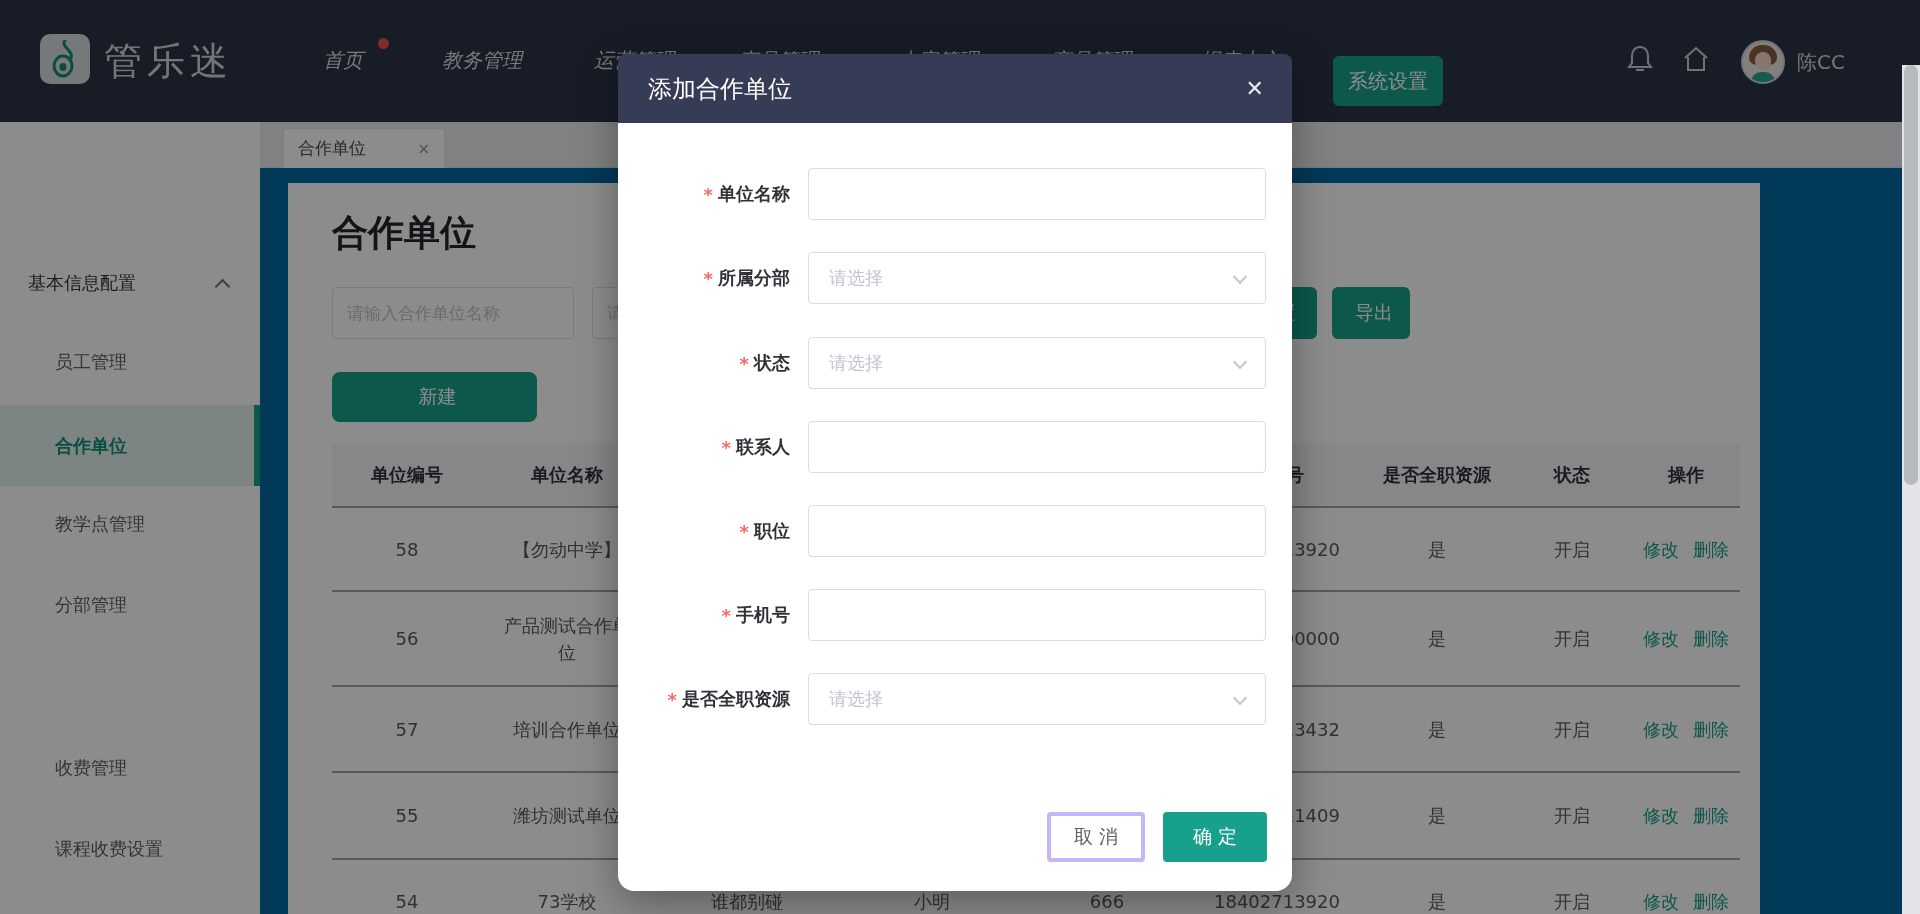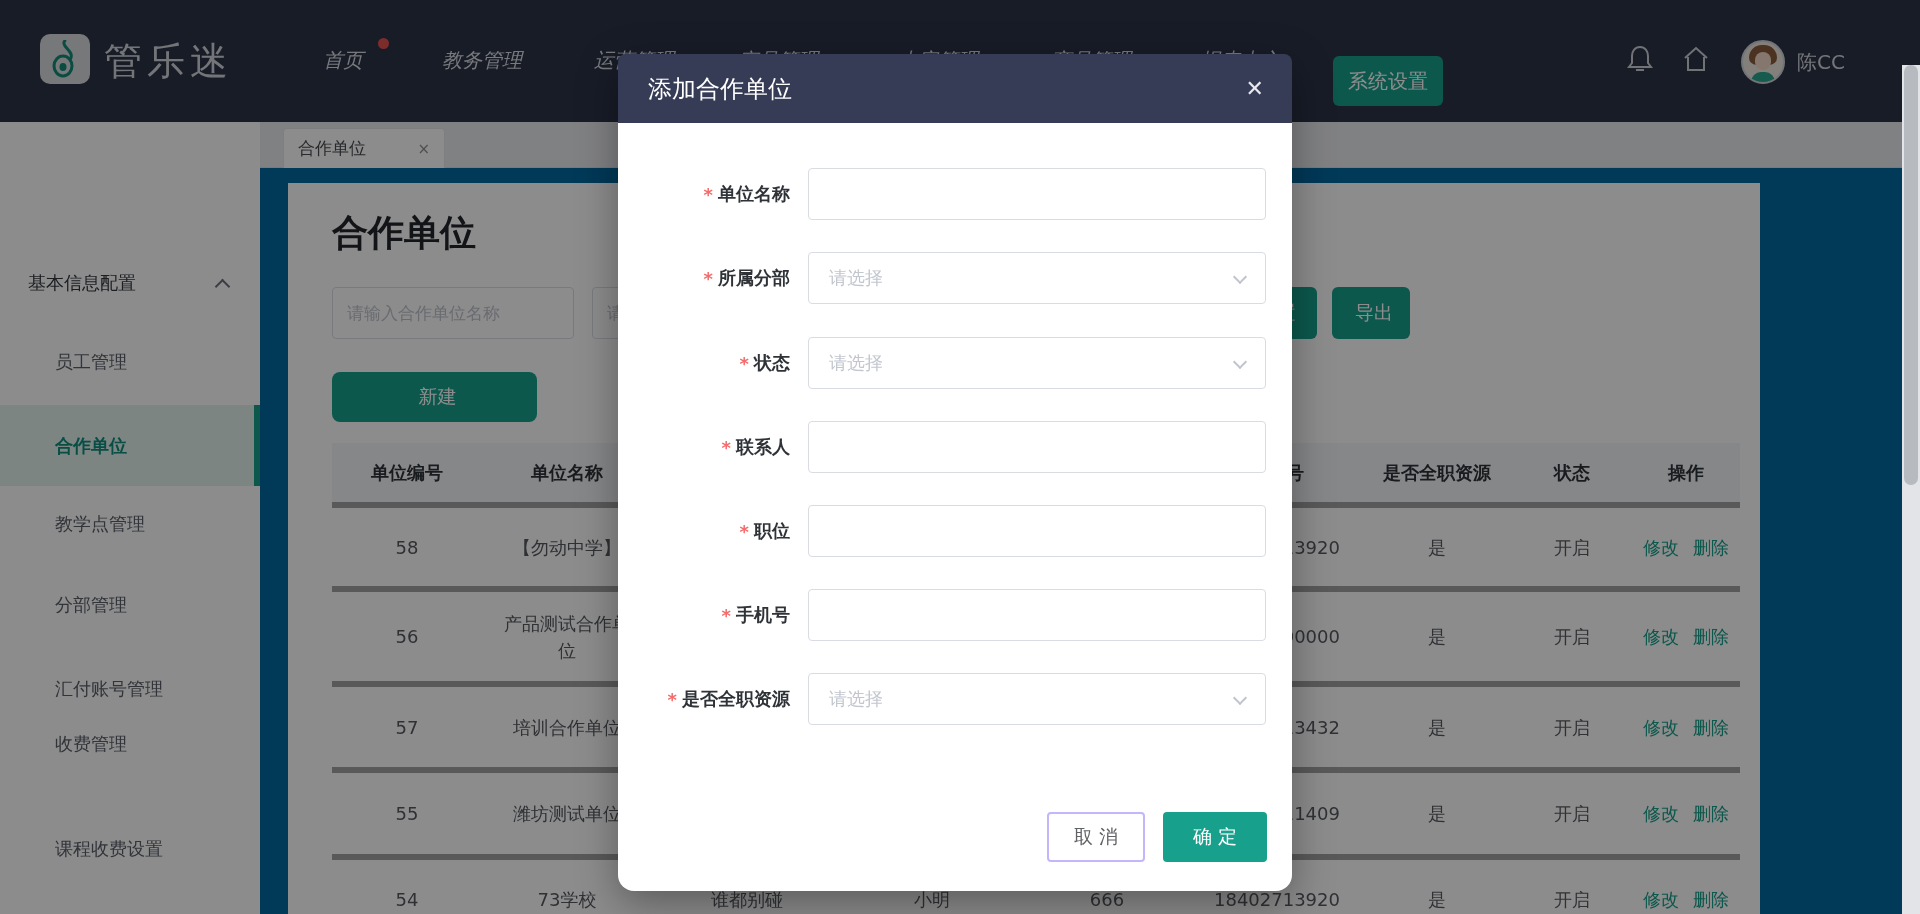--- a/index.html
+++ b/index.html
@@ -34,21 +34,21 @@
   .tab{position:absolute;left:23px;top:6px;width:162px;height:40px;background:#fff;border:1px solid #e3e5e9;border-bottom:none;border-radius:4px 4px 0 0;display:flex;align-items:center;padding:0 14px;font-size:17px;color:#484c52;cursor:pointer;}
   .tab .close-x{margin-left:auto;font-size:15px;color:#8e9196;cursor:pointer;}
   .card{position:absolute;left:288px;top:183px;width:1472px;height:731px;background:#fff;z-index:1;}
   .page-title{position:absolute;left:44px;top:26px;font-size:36px;font-weight:bold;color:#22252a;}
   .s-input{position:absolute;height:52px;border:1px solid #dcdfe6;border-radius:4px;background:#fff;font-size:17px;color:#333;padding:0 14px;outline:none;}
   .s-input::placeholder{color:#bfc4cc;}
   .teal-btn{position:absolute;background:#17a08c;color:#fff;border:none;border-radius:6px;font-size:19px;display:flex;align-items:center;justify-content:center;cursor:pointer;padding-left:12px;}
 
   
   .table{position:absolute;left:44px;top:260px;width:1408px;font-size:18px;}
-  .t-row{display:grid;grid-template-columns:150px 170px 190px 180px 170px 170px 150px 120px 108px;align-items:center;border-bottom:6px solid #a3a3a3;}
+  .t-row{display:grid;grid-template-columns:150px 170px 190px 180px 170px 170px 150px 120px 108px;align-items:center;border-bottom:2px solid #a3a3a3;}
   .t-row.head{background:#f4f6f9;height:65px;font-weight:bold;color:#2f3338;}
   .t-cell{text-align:center;line-height:1.5;color:#565a61;}
   .t-row.head .t-cell{color:#2f3338;}
   .name-cell span{display:inline-block;max-width:128px;}
   .link{color:#17a08c;cursor:pointer;margin:0 7px;text-decoration:none;}
 
   
   .overlay{position:absolute;left:0;top:0;width:1920px;height:914px;background:rgba(0,0,0,0.45);z-index:50;}
   .scrollbar{position:absolute;left:1902px;top:65px;width:18px;height:849px;background:#e2e4e7;z-index:120;}
   .scroll-thumb{position:absolute;left:2px;top:0;width:14px;height:420px;border-radius:7px;background:#b7babf;}
@@ -60,21 +60,21 @@
   .modal-close{margin-left:auto;margin-right:28px;font-size:22px;color:#e8eaef;cursor:pointer;}
   .m-row{position:absolute;left:0;width:674px;height:52px;}
   .m-label{position:absolute;left:0;top:0;width:172px;height:52px;display:flex;align-items:center;justify-content:flex-end;font-size:18px;font-weight:600;color:#2f3338;white-space:nowrap;}
   .m-label .star{color:#f56c6c;margin-right:5px;font-size:18px;}
   .m-control{position:absolute;left:190px;top:0;width:458px;height:52px;border:1px solid #d9dce3;border-radius:4px;background:#fff;font-size:18px;padding:0 20px;color:#333;outline:none;}
   .m-control::placeholder{color:#c2c6ce;}
   .m-select{display:flex;align-items:center;cursor:pointer;}
   .m-select .ph{color:#c2c6ce;}
   .m-select .sel-chev{position:absolute;right:20px;top:19px;width:10px;height:10px;border-right:2px solid #c0c4cc;border-bottom:2px solid #c0c4cc;transform:rotate(45deg);}
   .m-footer-btn{position:absolute;height:50px;border-radius:4px;font-size:19px;display:flex;align-items:center;justify-content:center;cursor:pointer;}
-  .btn-cancel{left:429px;top:758px;width:98px;background:#fff;border:2px solid #c4b5fd;color:#606266;}
+  .btn-cancel{left:429px;top:758px;width:98px;background:#fff;border:4px solid #c4b5fd;color:#606266;}
   .btn-ok{left:545px;top:758px;width:104px;background:#17a08c;border:none;color:#fff;}
 </style>
 </head>
 <body>
 
 <div class="stage">
 
   <div class="navbar">
     <div class="logo">
       <svg width="34" height="38" viewBox="0 0 34 38">
@@ -122,24 +122,21 @@
       </div>
       <div class="side-item child selected" style="top: 283px;">
         <span>合作单位</span>
       </div>
       <div class="side-item child" style="top: 378px;">
         <span>教学点管理</span>
       </div>
       <div class="side-item child" style="top: 459px;">
         <span>分部管理</span>
       </div>
-      <div class="side-item child" style="top: 543px;">
-        <span>汇付账号管理</span>
-      </div>
-      <div class="side-item child" style="top: 598px;">
+      <div class="side-item child" style="top: 622px;">
         <span>收费管理</span>
       </div>
       <div class="side-item child" style="top: 703px;">
         <span>课程收费设置</span>
       </div>
       <div class="side-item child" style="top: 784px;"></div>
     </div>
 
   <div class="tabbar">
     <div class="tab">

